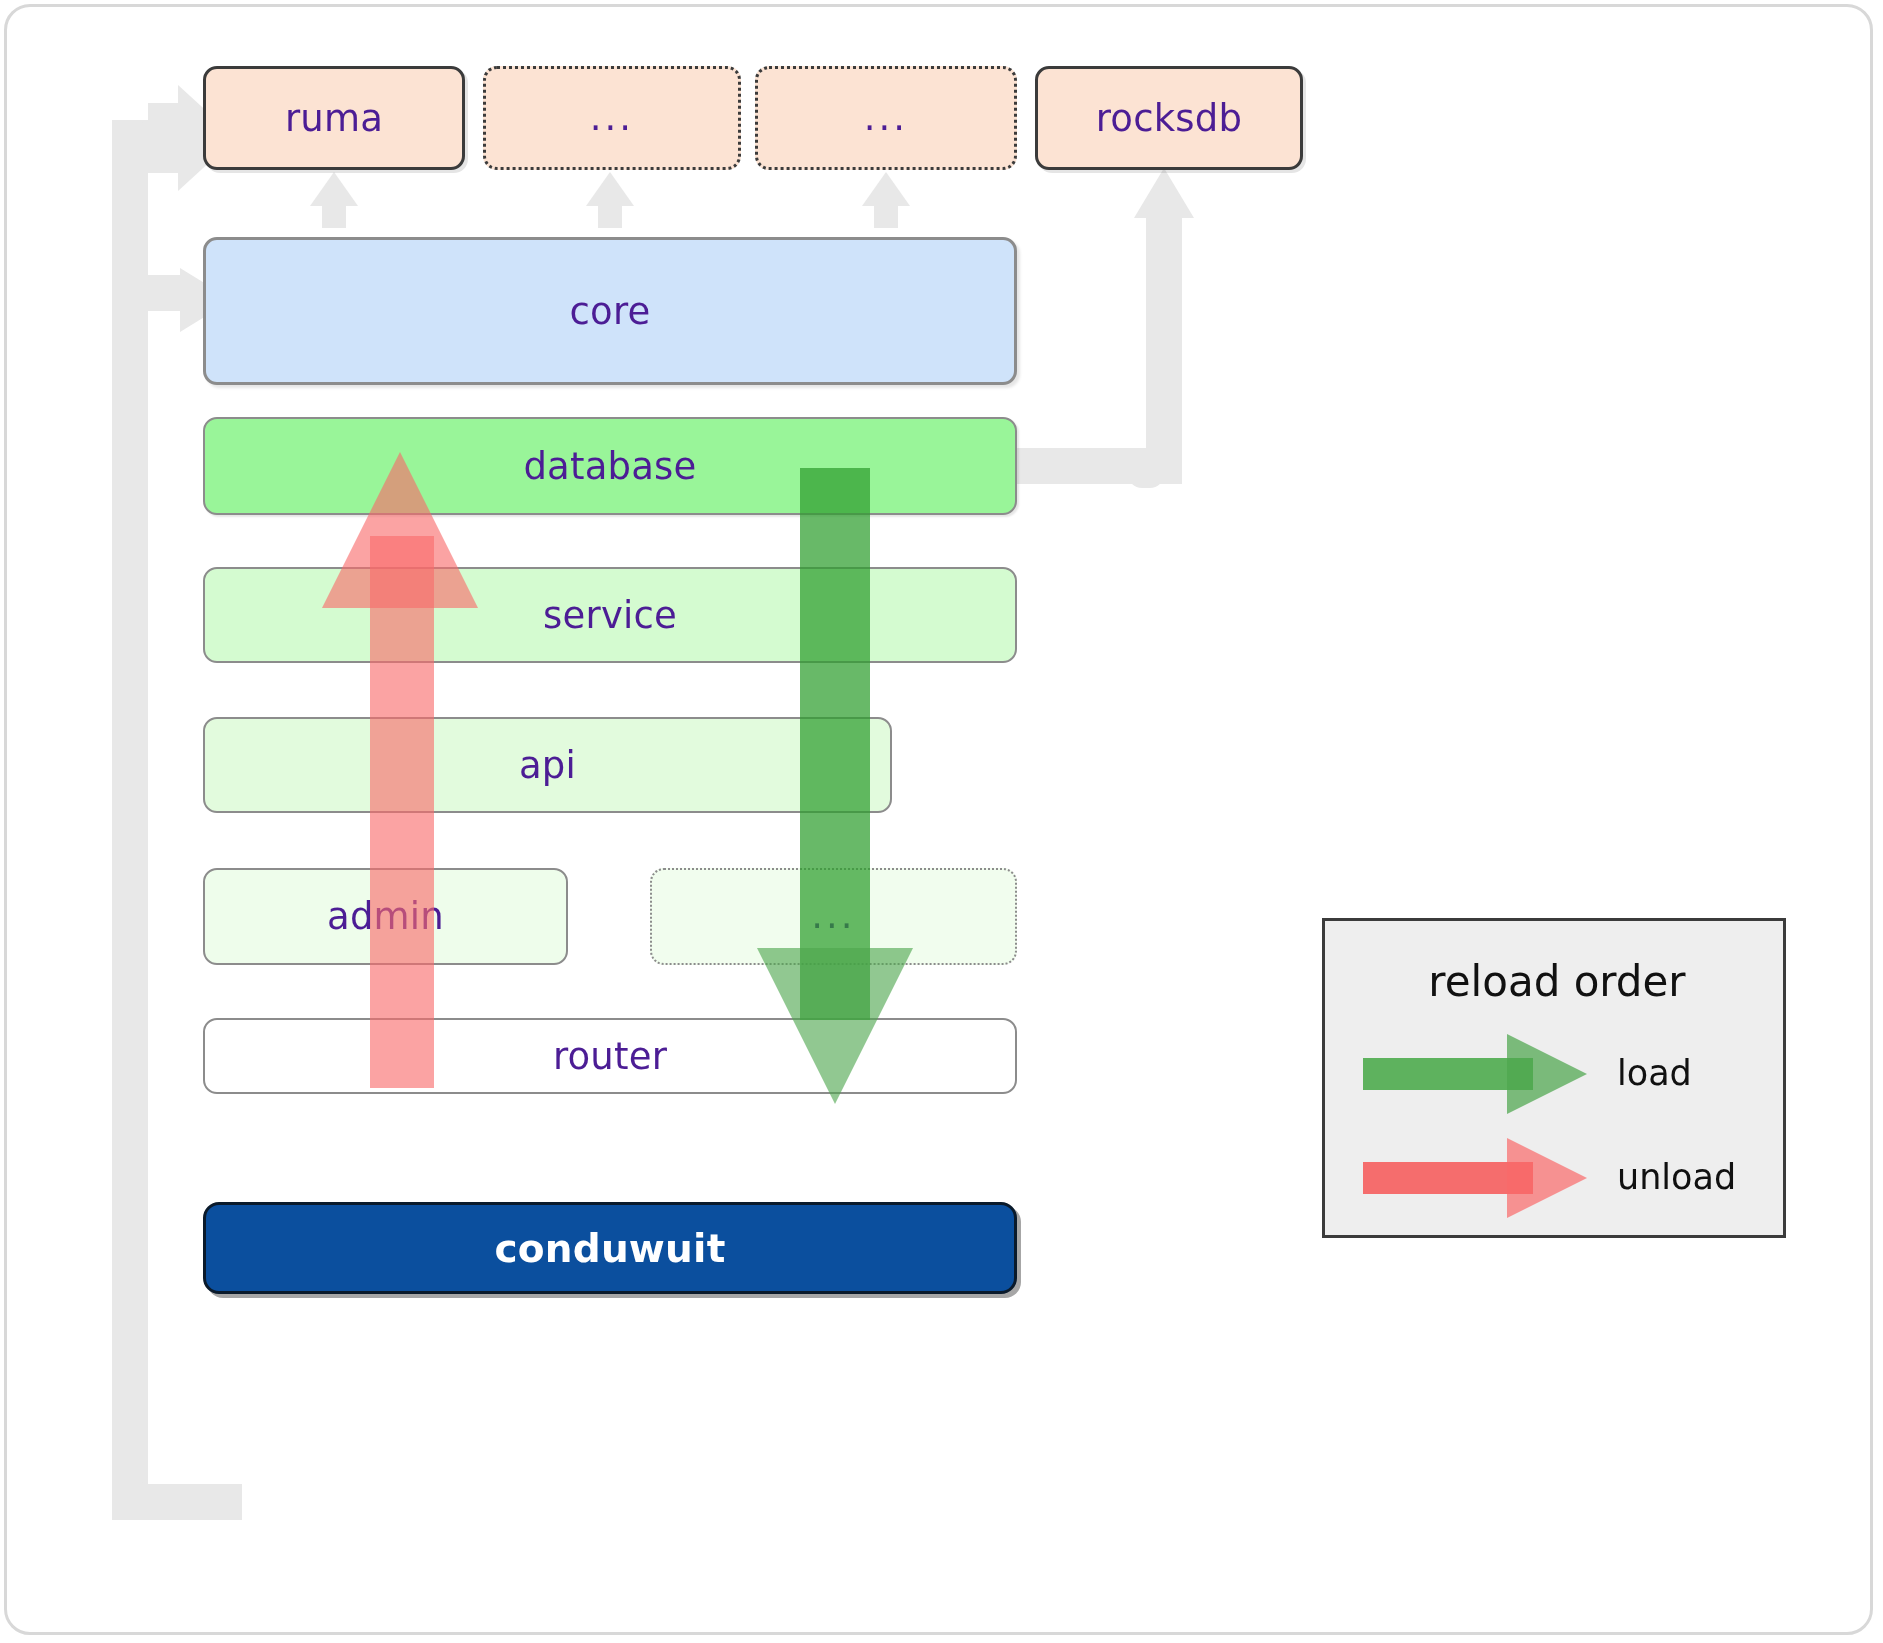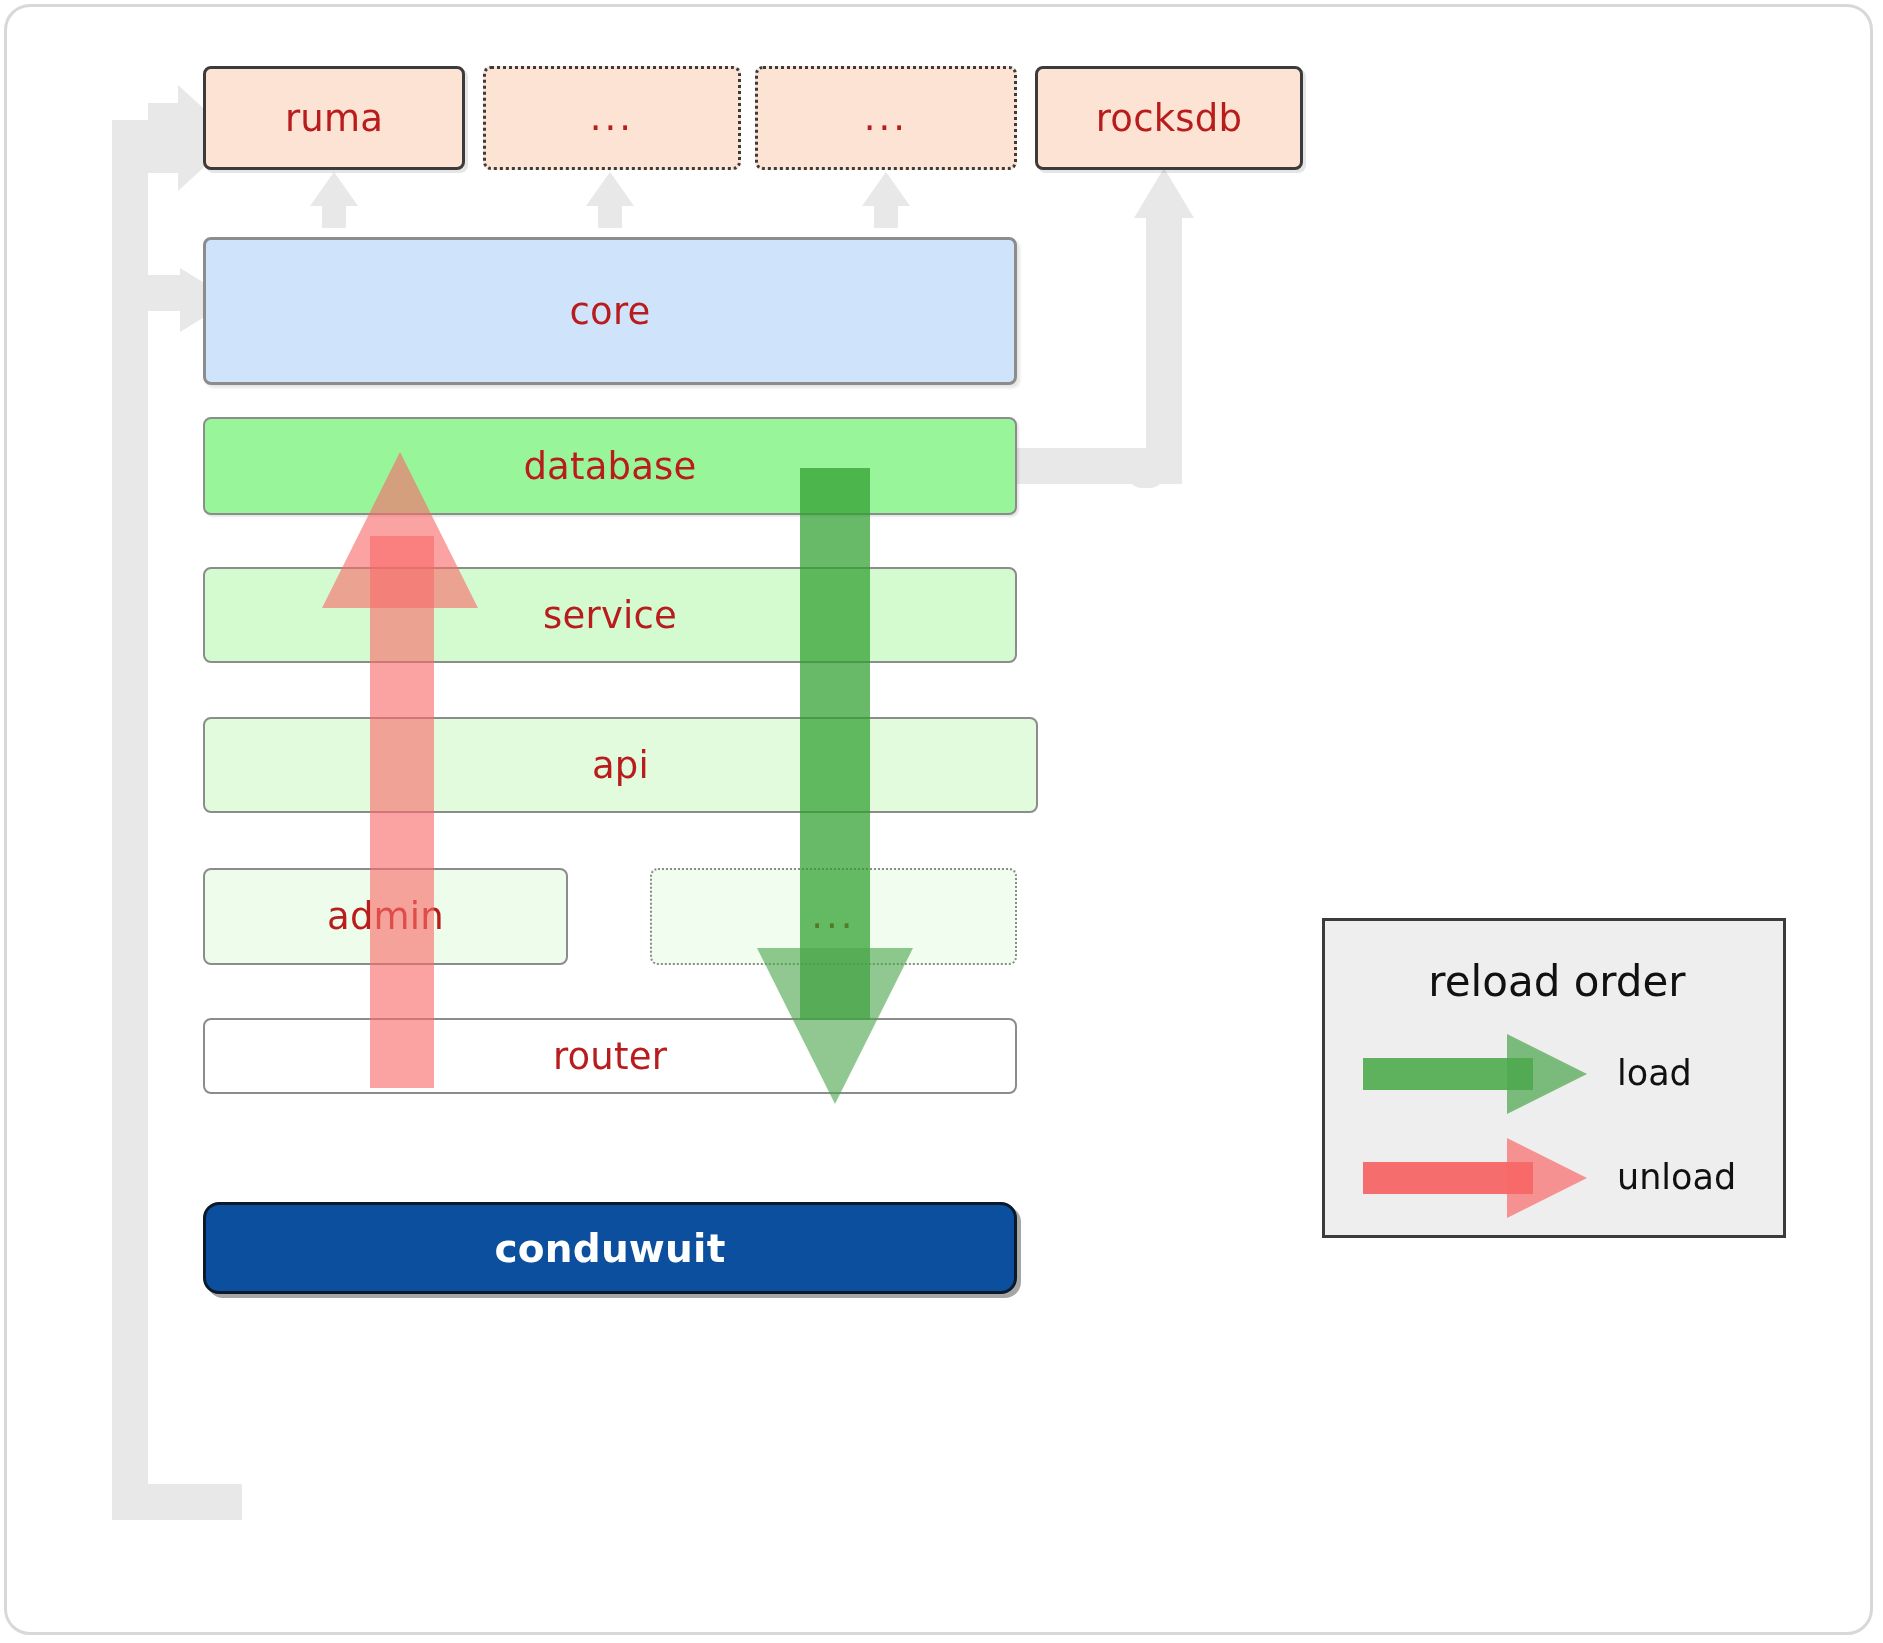--- a/index.html
+++ b/index.html
@@ -19,23 +19,23 @@
     box-sizing:border-box;
     pointer-events:none;
   }
   .svg-layer{position:absolute;left:0;top:0;width:1883px;height:1643px;}
   .box{
     position:absolute;
     box-sizing:border-box;
     display:flex;
     align-items:center;
     justify-content:center;
-    border-radius:8px;
+    border-radius:14px;
     font-size:37px;
-    color:#b91c1c;
+    color:#4c1d95;
     letter-spacing:0.2px;
   }
   .top-solid{
     background:#fce3d3;
     border:3px solid #3b3b3b;
     box-shadow:3px 3px 0 rgba(0,0,0,0.10);
   }
   .top-dotted{
     background:#fce3d3;
     border:3px dotted #3b3b3b;
@@ -174,21 +174,21 @@
   </div>
 
   <div class="box lyr-db" style="left:203px;top:417px;width:814px;height:98px;align-items:center;">
     <span>database</span>
   </div>
 
   <div class="box lyr-service" style="left:203px;top:567px;width:814px;height:96px;">
     <span>service</span>
   </div>
 
-  <div class="box lyr-api" style="left:203px;top:717px;width:835px;height:96px;">
+  <div class="box lyr-api" style="left:203px;top:717px;width:689px;height:96px;">
     <span>api</span>
   </div>
 
   <div class="box lyr-admin" style="left:203px;top:868px;width:365px;height:97px;">
     <span>admin</span>
   </div>
 
   <div class="box lyr-dots" style="left:650px;top:868px;width:367px;height:97px;">
     <span class="dots">...</span>
   </div>

